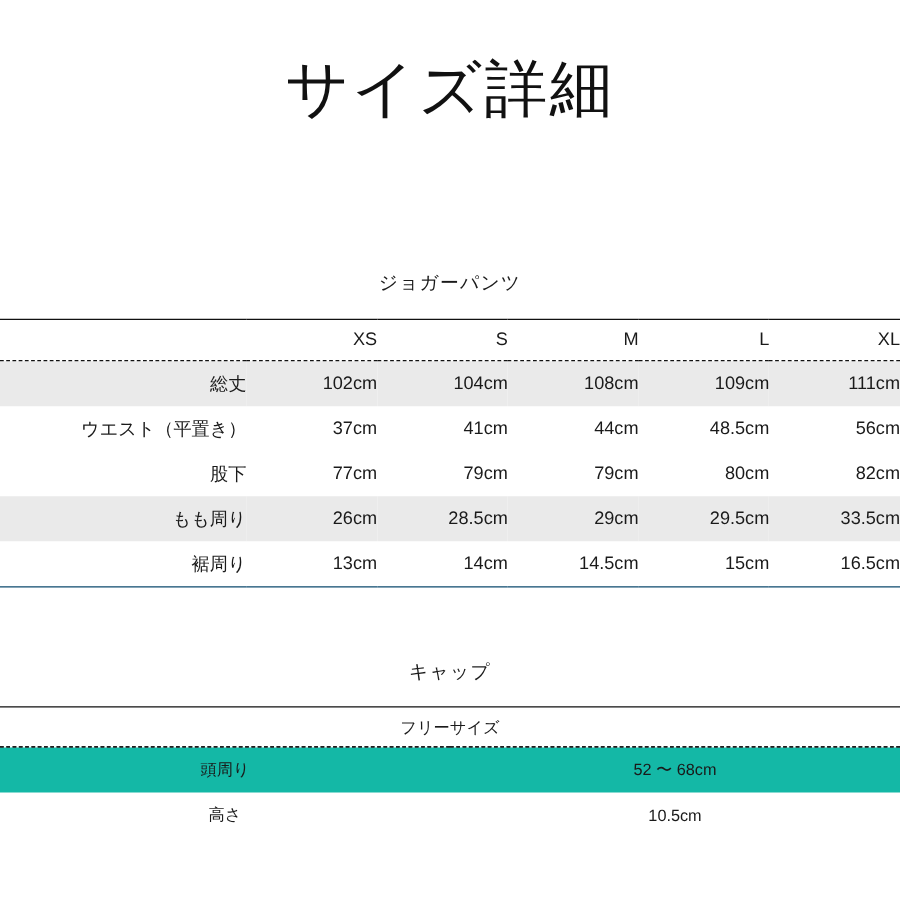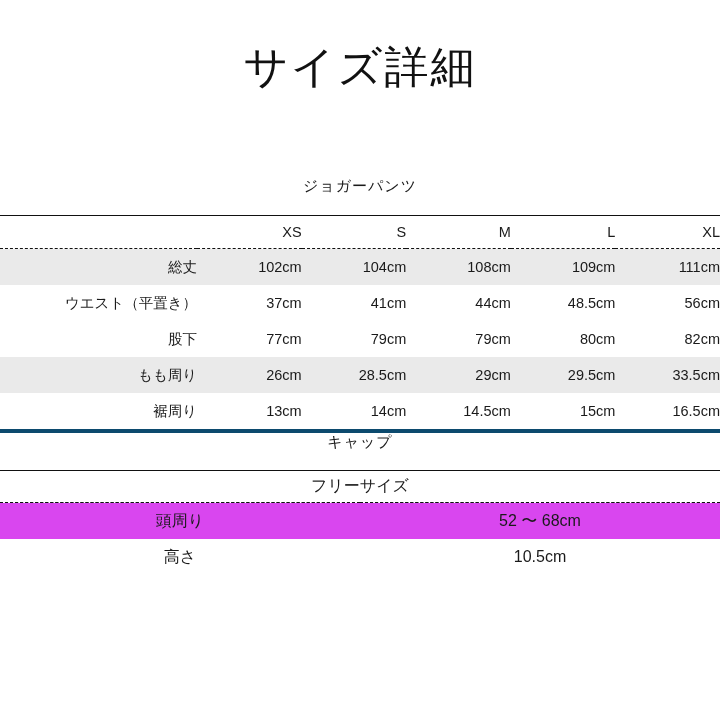--- a/index.html
+++ b/index.html
@@ -15,41 +15,42 @@
     overflow: hidden;
   }
   .page {
     position: relative;
     width: 720px;
     height: 720px;
     box-sizing: border-box;
   }
   .page-title {
     text-align: center;
-    font-size: 44px;
+    font-size: 50px;
     font-weight: 400;
     letter-spacing: 2px;
     margin: 0;
     padding-top: 38px;
     color: #111111;
   }
   .section {
     margin-top: 0;
   }
   .section-title {
     text-align: center;
     font-size: 15px;
     font-weight: 400;
     color: #1a1a1a;
     letter-spacing: 1px;
   }
   .jogger-section-title {
-    margin-top: 80px;
+    margin-top: 112px;
   }
   .cap-section-title {
+    margin-top: 58px;
   }
   table {
     border-collapse: collapse;
     width: 720px;
     table-layout: fixed;
   }
   .size-table {
     margin-top: 19px;
   }
   .size-table th,
@@ -64,52 +65,52 @@
   .size-table thead th {
     height: 32px;
     font-size: 14.5px;
     border-top: 1px solid #111111;
     border-bottom: 1px dashed #111111;
   }
   .size-table tbody tr.shaded td {
     background: #eaeaea;
   }
   .size-table tbody tr:last-child td {
-    border-bottom: 4px solid #0c4a6e;
+    border-bottom: 1px solid #0c4a6e;
   }
   .row-label {
     text-align: center;
     font-size: 14.5px;
   }
   .col-label {
     width: 196px;
   }
   .col-val {
     width: 104px;
   }
   
   .cap-table {
     margin-top: 18px;
   }
   .cap-table th,
   .cap-table td {
     font-weight: 400;
-    font-size: 16px;
+    font-size: 13px;
     text-align: center;
     padding: 0;
     height: 36px;
     color: #1a1a1a;
   }
   .cap-table thead th {
     height: 31px;
     border-top: 1px solid #111111;
     border-bottom: 1px dashed #111111;
   }
   .cap-table tbody tr.shaded td {
-    background: #d946ef;
+    background: #14b8a6;
   }
   .cap-col-label {
     width: 360px;
   }
   .cap-col-val {
     width: 360px;
   }
 </style>
 </head>
 <body>

